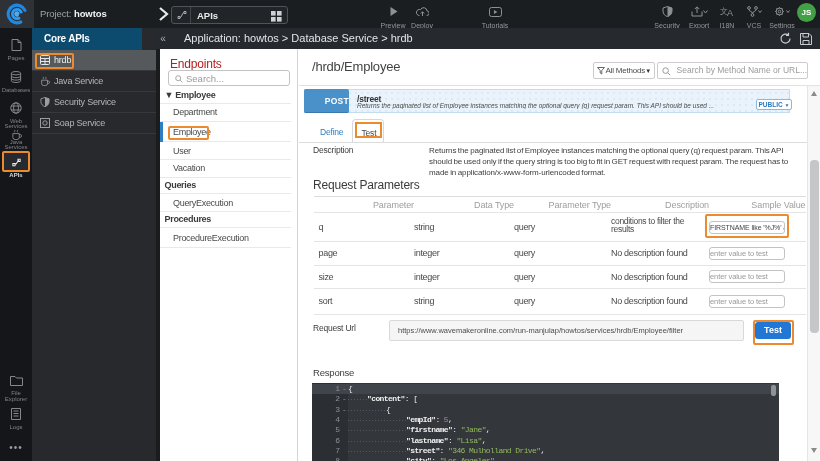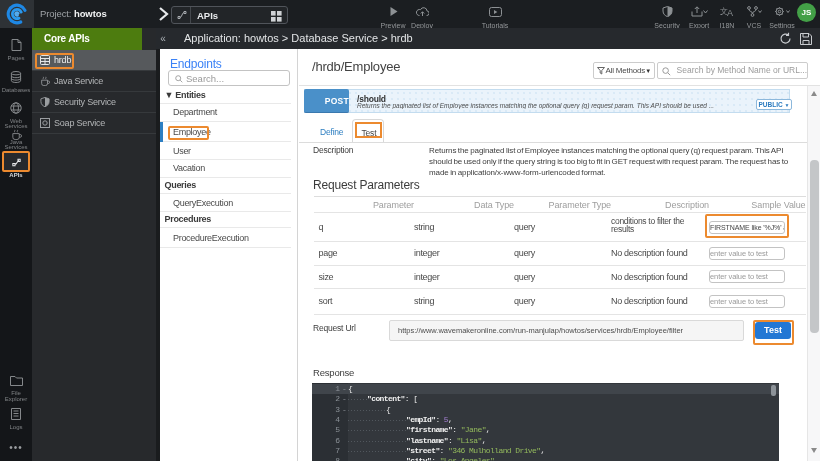--- a/index.html
+++ b/index.html
@@ -22,35 +22,35 @@
 
   
   #leftnav { left:0; top:28px; width:32px; height:433px; background:#141619; }
   .ln-it { position:absolute; left:0; width:32px; text-align:center; color:#85888b; }
   .ln-it .cap { font-size:6px; line-height:5.9px; margin-top:1px; color:#808386; }
   #ln-apis { left:2px; top:151px; width:28px; height:21px; border:2px solid #ec8a2f; border-radius:2px; background:#26292d; text-align:center; color:#d7d9db; padding-top:1px; }
   #ln-apis .cap { font-size:6px; line-height:6px; color:#d7d9db; font-weight:bold;}
 
   
   #core { left:32px; top:28px; width:124px; height:433px; background:#27292c; }
-  #coreHead { position:absolute; left:0; top:0; width:110px; height:22px; background:#4d7c0f; color:#fff; font-weight:bold; font-size:10px; letter-spacing:-0.2px; line-height:22px; padding-left:12px; }
+  #coreHead { position:absolute; left:0; top:0; width:110px; height:22px; background:#0c4a6e; color:#fff; font-weight:bold; font-size:10px; letter-spacing:-0.2px; line-height:22px; padding-left:12px; }
   .core-row { position:absolute; left:0; width:124px; height:21px; border-bottom:1px solid #36393c; color:#b4b6b8; font-size:9px; letter-spacing:-0.2px; line-height:20px; }
   .core-row svg { vertical-align:-2px; margin:0 4px 0 8px; }
   #row-hrdb { top:22px; background:#56595c; color:#eceded; }
   #hrdbBox { position:absolute; left:3px; top:2.5px; width:39px; height:16.5px; border:2px solid #ec8a2f; border-radius:2px; }
   #darkgap { left:156px; top:49px; width:4px; height:412px; background:#1a1c1e; }
 
   
   #crumbbar { left:156px; top:28px; width:664px; height:21px; background:#26292d; }
   #crumbbar .txt { position:absolute; left:28px; top:0; line-height:21px; font-size:11px; color:#e3e5e7; }
   #collapse { position:absolute; left:1px; top:4px; width:12px; height:13px; color:#aab0b5; font-size:10px; line-height:13px; text-align:center; }
 
   
   #endp { left:160px; top:49px; width:138px; height:412px; background:#fff; border-right:1px solid #d4d4d4; }
-  #endp h3 { position:absolute; left:10px; top:8px; font-size:12px; font-weight:normal; color:#3b82f6; letter-spacing:-0.2px; }
+  #endp h3 { position:absolute; left:10px; top:8px; font-size:12px; font-weight:normal; color:#b91c1c; letter-spacing:-0.2px; }
   #epSearch { position:absolute; left:8px; top:21px; width:122px; height:16px; border:1px solid #c3c3c3; border-radius:3px; color:#9a9a9a; font-size:9.5px; line-height:15px; padding-left:6px; }
   .ep-row { position:absolute; left:0; width:131px; border-bottom:1px solid #e9e9e9; font-size:9px; letter-spacing:-0.3px; color:#4a4a4a; padding-left:13px; }
   .ep-head { font-weight:bold; color:#3a3a3a; padding-left:4.5px; }
   #empBox { position:absolute; left:8px; top:4.5px; width:41px; height:14px; border:2px solid #ec8a2f; border-radius:2px; }
   #empBar { position:absolute; left:0px; top:72.8px; width:2.5px; height:20px; background:#2c7fc3; }
 
   
   #main { left:299px; top:49px; width:521px; height:412px; background:#fff; }
   #mainHead { position:absolute; left:0; top:0; width:521px; height:37px; border-bottom:1px solid #e2e2e2; }
   #mtitle { position:absolute; left:13px; top:10px; font-size:13px; color:#434343; letter-spacing:-0.2px; }
@@ -318,21 +318,21 @@
       </g>
     </svg>
 </div>
 
 <div id="endp" class="abs">
   <h3>Endpoints</h3>
   <div id="epSearch"><svg width="8" height="8" viewBox="0 0 9 9" style="margin:0 3px -1px 0">
         <circle cx="3.6" cy="3.6" r="2.8" fill="none" stroke="#999"></circle>
         <path d="M5.8 5.8 L8.2 8.2" stroke="#999"></path>
       </svg>Search...</div>
-  <div class="ep-row ep-head" style="top:38px;height:17px;line-height:17px">▼ Entities</div>
+  <div class="ep-row ep-head" style="top:38px;height:17px;line-height:17px">▼ Employee</div>
   <div class="ep-row" style="top:55px;height:17.8px;line-height:17.8px">Department</div>
   <div class="ep-row" style="top:72.8px;height:20px;line-height:20px">Employee<div id="empBox"></div></div>
   <div class="ep-row" style="top:92.8px;height:18.2px;line-height:18.2px">User</div>
   <div class="ep-row" style="top:111px;height:17.7px;line-height:17.7px">Vacation</div>
   <div class="ep-row ep-head" style="top:128.7px;height:15.9px;line-height:15.9px">Queries</div>
   <div class="ep-row" style="top:144.6px;height:18.5px;line-height:18.5px">QueryExecution</div>
   <div class="ep-row ep-head" style="top:163.1px;height:15.8px;line-height:15.8px">Procedures</div>
   <div class="ep-row" style="top:178.9px;height:20.4px;line-height:20.4px">ProcedureExecution</div>
   <div id="empBar"></div>
 </div>
@@ -349,21 +349,21 @@
     <div id="mSearch">Search by Method Name or URL...
       <svg width="9" height="9" viewBox="0 0 9 9" style="position:absolute;left:4px;top:4px">
           <circle cx="3.6" cy="3.6" r="2.8" fill="none" stroke="#999"></circle>
           <path d="M5.8 5.8 L8.2 8.2" stroke="#999"></path>
         </svg>
     </div>
   </div>
 
   <div id="banner">
     <div id="postbtn">POST</div>
-    <div id="filter">/should</div>
+    <div id="filter">/street</div>
     <div id="filterDesc">Returns the paginated list of Employee instances matching the optional query (q) request param. This API should be used ...</div>
     <div id="publicBtn">PUBLIC <span style="font-size:5px">▼</span></div>
   </div>
 
   <div id="tabline"></div>
   <div id="tabDefine">Define</div>
   <div id="tabTest">
       <div id="testBox"></div>
       <div class="t">Test</div>
     </div>

